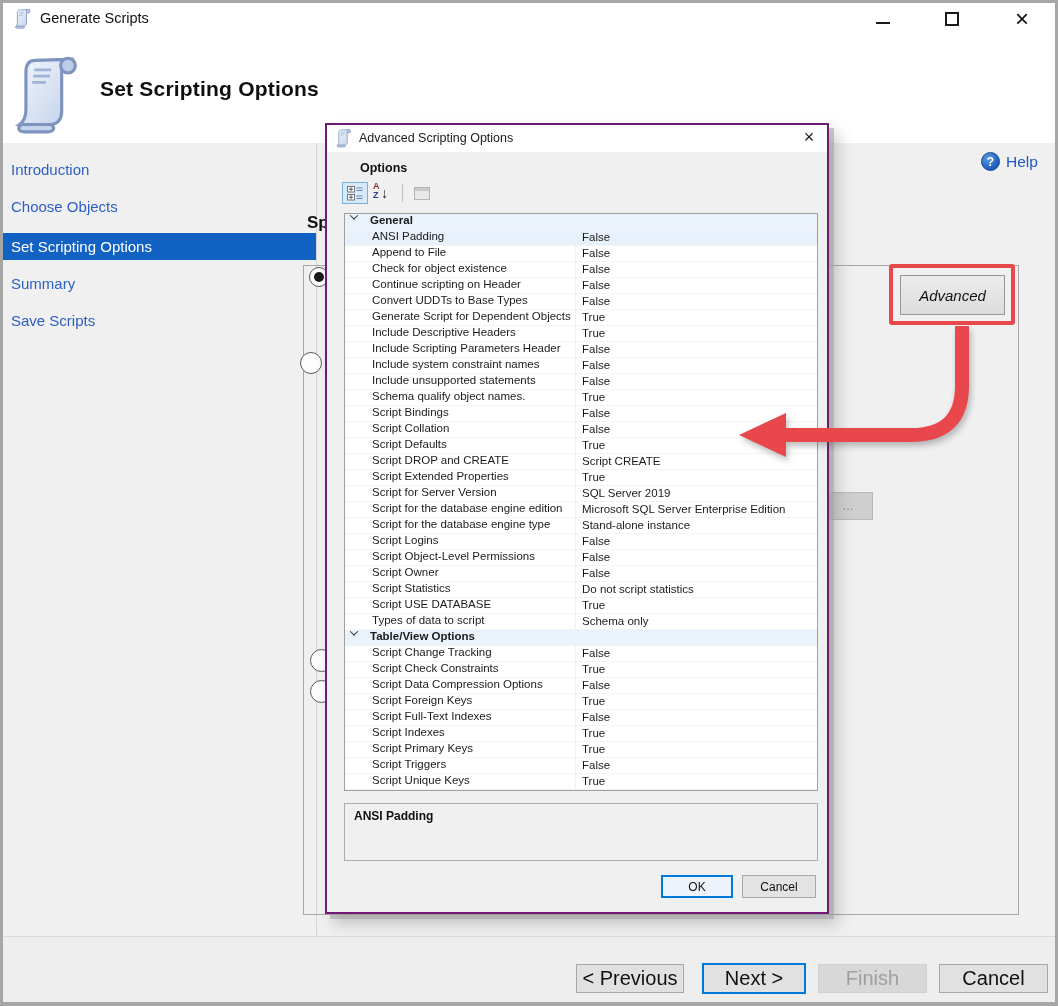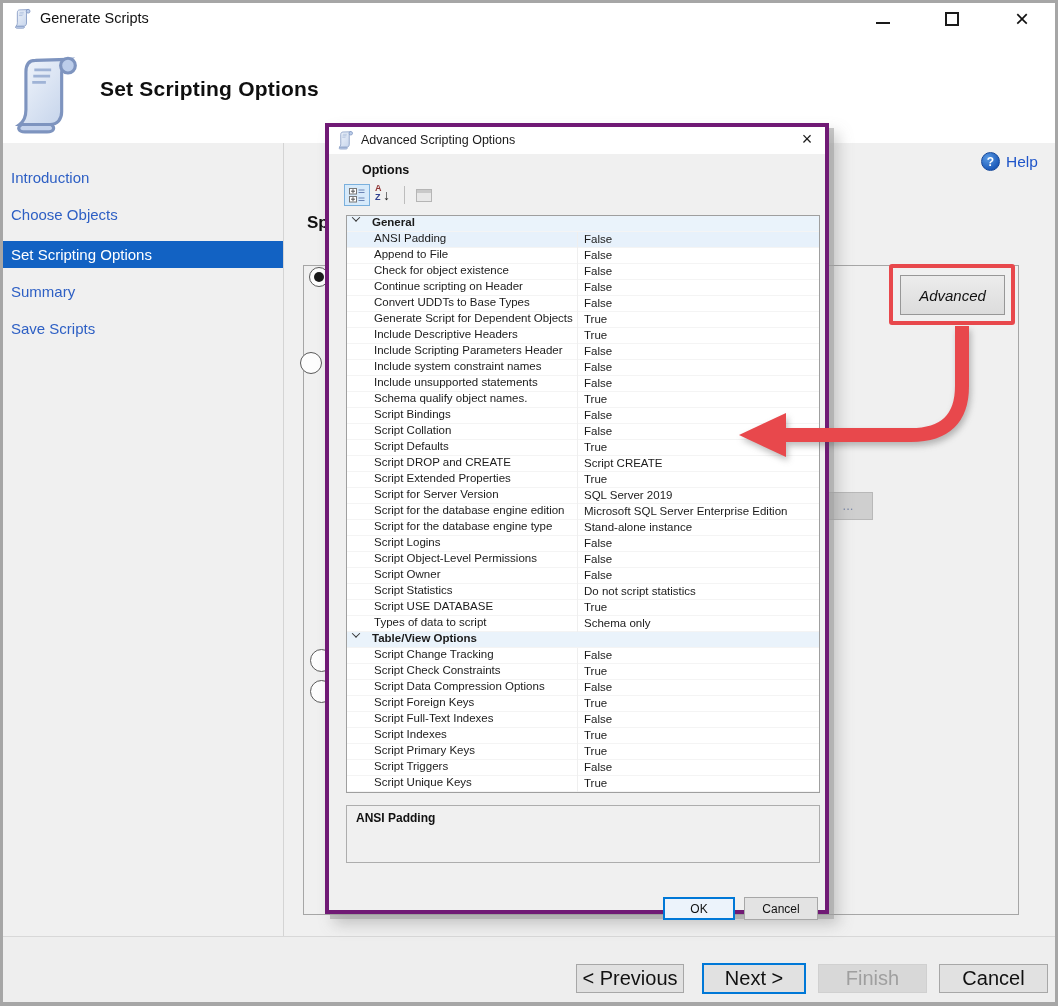--- a/index.html
+++ b/index.html
@@ -17,21 +17,21 @@
   .winbtn.min { left:863px; } .winbtn.max { left:932px; } .winbtn.close { left:1002px; }
   .glyph-min { display:block; width:14px; border-top:2px solid #1a1a1a; margin-top:8px; }
   .glyph-max { display:block; width:14px; height:14px; border:2px solid #1a1a1a; }
   .glyph-close { font-size:24px; font-weight:300; line-height:28px; }
   
   .header { position:absolute; left:0; top:30px; right:0; height:110px; background:#fff; }
   .header .big-icon { position:absolute; left:10px; top:20px; width:70px; height:82px; }
   .header h1 { position:absolute; left:97px; top:44px; font-size:21px; font-weight:bold; color:#0f0f0f; letter-spacing:0.2px; }
   
   .body { position:absolute; left:0; top:140px; right:0; height:793px; background:#f0f0f0; }
-  .sidebar { position:absolute; left:0; top:0; width:281px; height:100%; border-right:1px solid #d4d4d4; padding-top:24px; }
+  .sidebar { position:absolute; left:0; top:0; width:314px; height:100%; border-right:1px solid #d4d4d4; padding-top:16px; }
   .side-item { height:21px; display:flex; align-items:center; padding-left:8px; margin-bottom:16px;
                font-size:15px; color:#2d5fc4; cursor:pointer; }
   .side-item.selected { height:27px; margin-bottom:13px; background:#1262c3; color:#ffffff; }
   .help { position:absolute; left:978px; top:9px; display:flex; align-items:center; gap:6px; cursor:pointer; }
   .help-badge { width:19px; height:19px; border-radius:50%; background:radial-gradient(circle at 35% 30%, #5a9be4, #1a58b8 75%);
                 border:1px solid #15489a; color:#fff; font-size:12px; font-weight:bold; display:flex; align-items:center; justify-content:center; }
   .help-label { font-size:15.5px; color:#1f55c9; }
   .partial-heading { position:absolute; left:304px; top:70px; font-size:17px; font-weight:bold; color:#101010; white-space:nowrap; width:24px; overflow:hidden; }
   .groupbox { position:absolute; left:300px; top:122px; width:716px; height:650px; border:1px solid #a6a6a6; }
   .radio { position:absolute; border-radius:50%; background:#fdfdfd; border:1px solid #5a5a5a; z-index:1; }
@@ -52,21 +52,21 @@
   
   .footer { position:absolute; left:0; top:933px; right:0; height:73px; background:#eeeeee; border-top:1px solid #d8d8d8; }
   .fbtn { position:absolute; height:29px; background:#e1e1e1; border:1px solid #a7a7a7; font-size:20px; color:#111;
           font-family:"Liberation Sans", sans-serif; display:flex; align-items:center; justify-content:center; cursor:pointer; }
   #btn-previous { left:573px; top:27px; width:108px; }
   #btn-next     { left:699px; top:26px; width:104px; height:31px; border:2px solid #0078d7; }
   #btn-finish   { left:815px; top:27px; width:109px; background:#d8d8d8; border-color:#d0d0d0; color:#9f9f9f; }
   #btn-cancel-main { left:936px; top:27px; width:109px; }
   
   .dialog { position:absolute; left:322px; top:120px; width:504px; height:791px; z-index:10;
-            background:#f0f0f0; border:4px solid #701a75;
+            background:#f0f0f0; border:2px solid #701a75;
             box-shadow:5px 5px 0 rgba(163,163,163,0.6), 9px 10px 14px rgba(110,110,110,0.35); }
   .dlg-titlebar { position:absolute; left:0; top:0; right:0; height:27px; background:#fff; }
   .dlg-titlebar .dlg-icon { position:absolute; left:9px; top:3px; width:16px; height:20px; }
   .dlg-title { position:absolute; left:32px; top:0; line-height:27px; font-size:12.5px; color:#1a1a1a; }
   .dlg-close { position:absolute; right:0; top:0; width:36px; height:27px; text-align:center; line-height:25px; font-size:18px; color:#1a1a1a; cursor:pointer; }
   .options-label { position:absolute; left:17px; top:36px; font-size:12.5px; font-weight:bold; color:#111;margin-left:16px; }
   .dlg-toolbar { position:absolute; left:15px; top:56px; height:24px; display:flex; align-items:center; gap:2px; }
   .tb-btn { width:26px; height:22px; display:flex; align-items:center; justify-content:center; }
   .tb-btn.selected { background:#d7eafa; border:1px solid #7ab0dd; }
   .tb-sep { width:1px; height:18px; background:#bdbdbd; margin:0 4px; }
@@ -82,21 +82,21 @@
   .pg-cat { background:#eaf3fb; font-weight:bold; padding-left:6px; }
   .pg-cat .chev { width:6px; height:6px; border-right:1.6px solid #333; border-bottom:1.6px solid #333;
                   transform:rotate(45deg) translate(-1px,-1px); display:inline-block; margin-right:13px; }
   .pg-item .pg-name { flex:0 0 230px; padding-left:27px; overflow:hidden; }
   .pg-item .pg-value { flex:1; height:16px; line-height:15px; border-left:1px solid #efefef; padding-left:6px; overflow:hidden; }
   .pg-item.sel { background:#e7f1fb; }
   
   .pg-desc { position:absolute; left:17px; top:678px; width:474px; height:58px; border:1px solid #adadad; background:#f0f0f0; padding:5px 9px; }
   .pg-desc .d-title { font-size:12px; font-weight:bold; color:#111; margin-bottom:2px; }
   .pg-desc .d-text { font-size:12px; color:#222; }
-  .dlg-btn { position:absolute; top:750px; height:23px; font-size:12px; color:#111; display:flex; align-items:center; justify-content:center; cursor:pointer;margin-top:20px; }
+  .dlg-btn { position:absolute; top:750px; height:23px; font-size:12px; color:#111; display:flex; align-items:center; justify-content:center; cursor:pointer; }
   #btn-ok { left:334px; width:72px; background:#ecf3fb; border:2px solid #0078d7; }
   #btn-cancel-dlg { left:415px; width:74px; background:#e3e3e3; border:1px solid #a7a7a7; }
   .hidden-defs { position:absolute; width:0; height:0; overflow:hidden; }
 </style>
 </head>
 <body>
 
 <svg class="hidden-defs" aria-hidden="true">
   <defs>
     <linearGradient id="pg-grad" x1="0" y1="0" x2="1" y2="1">

